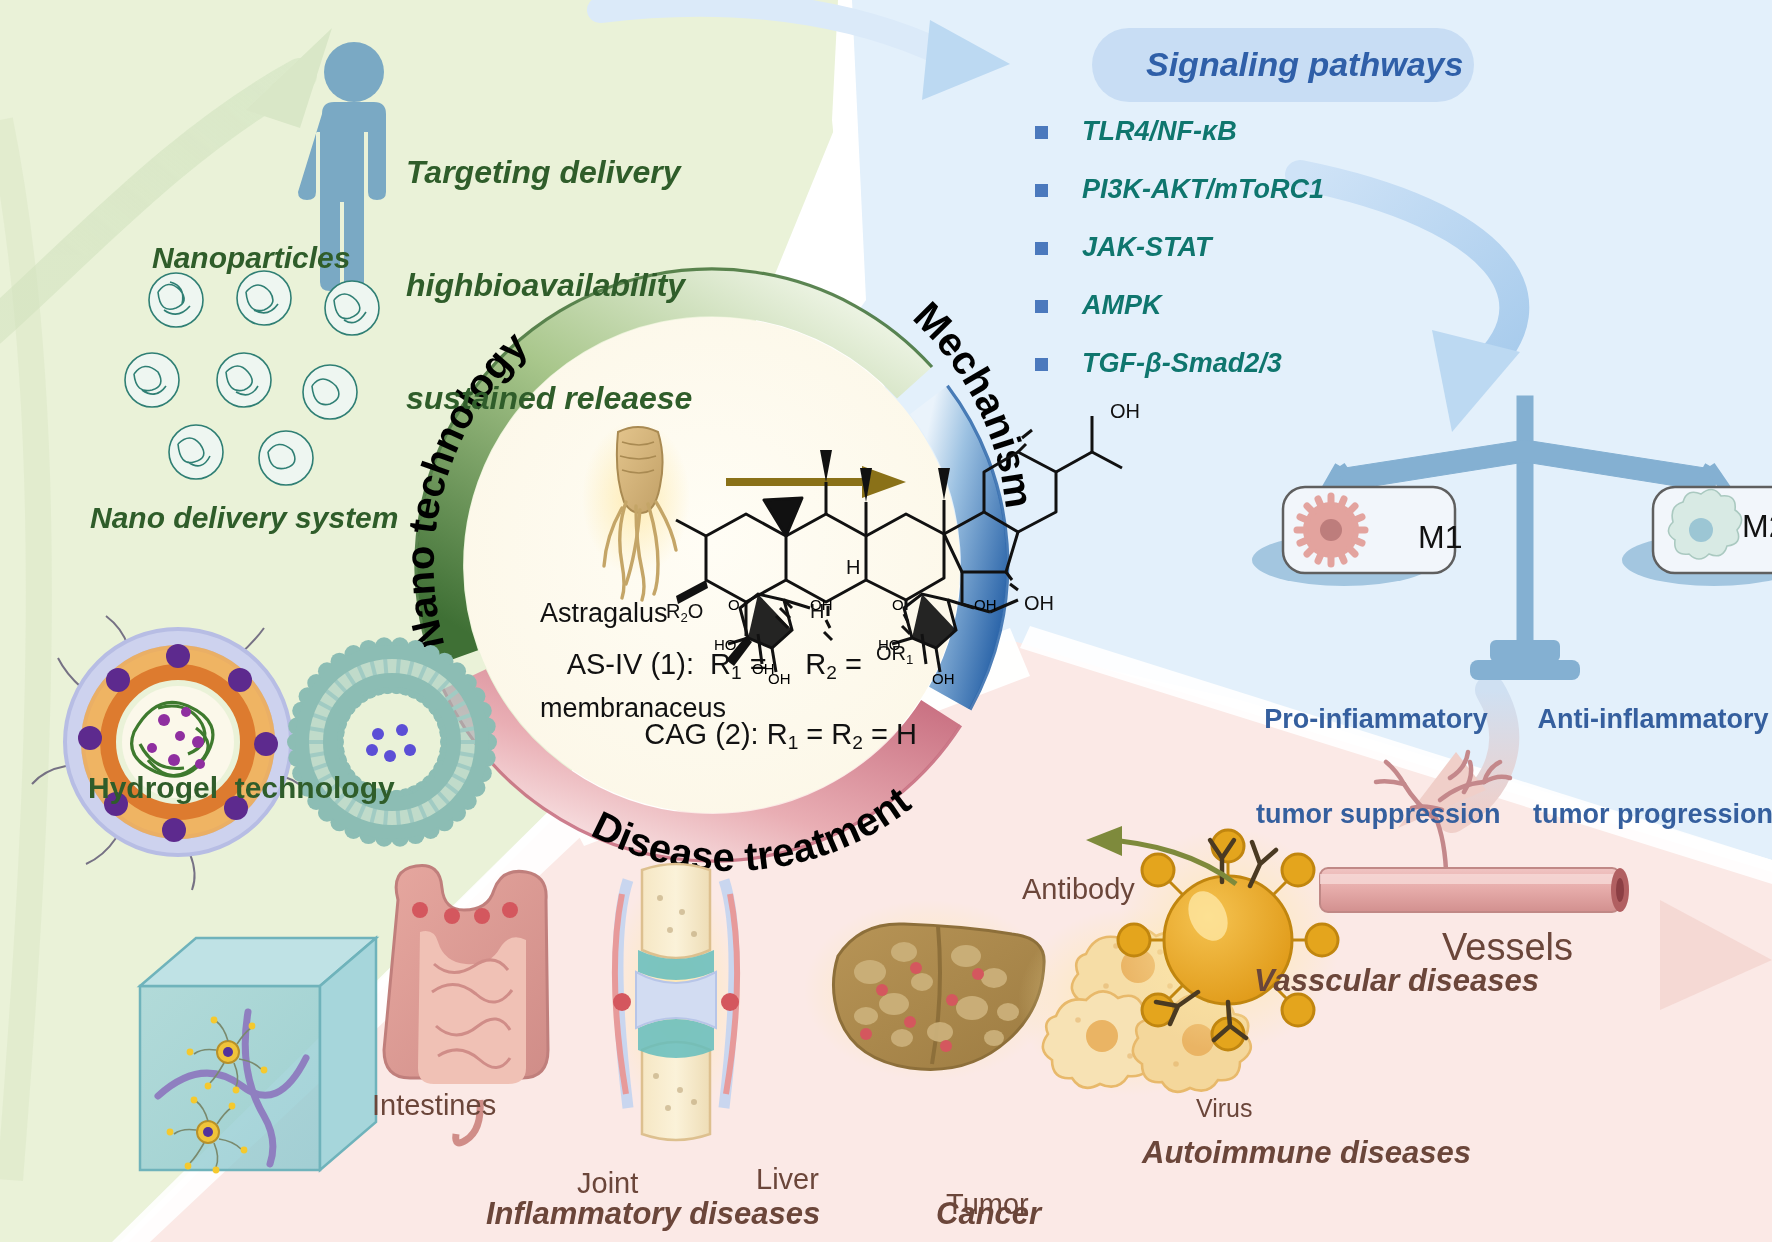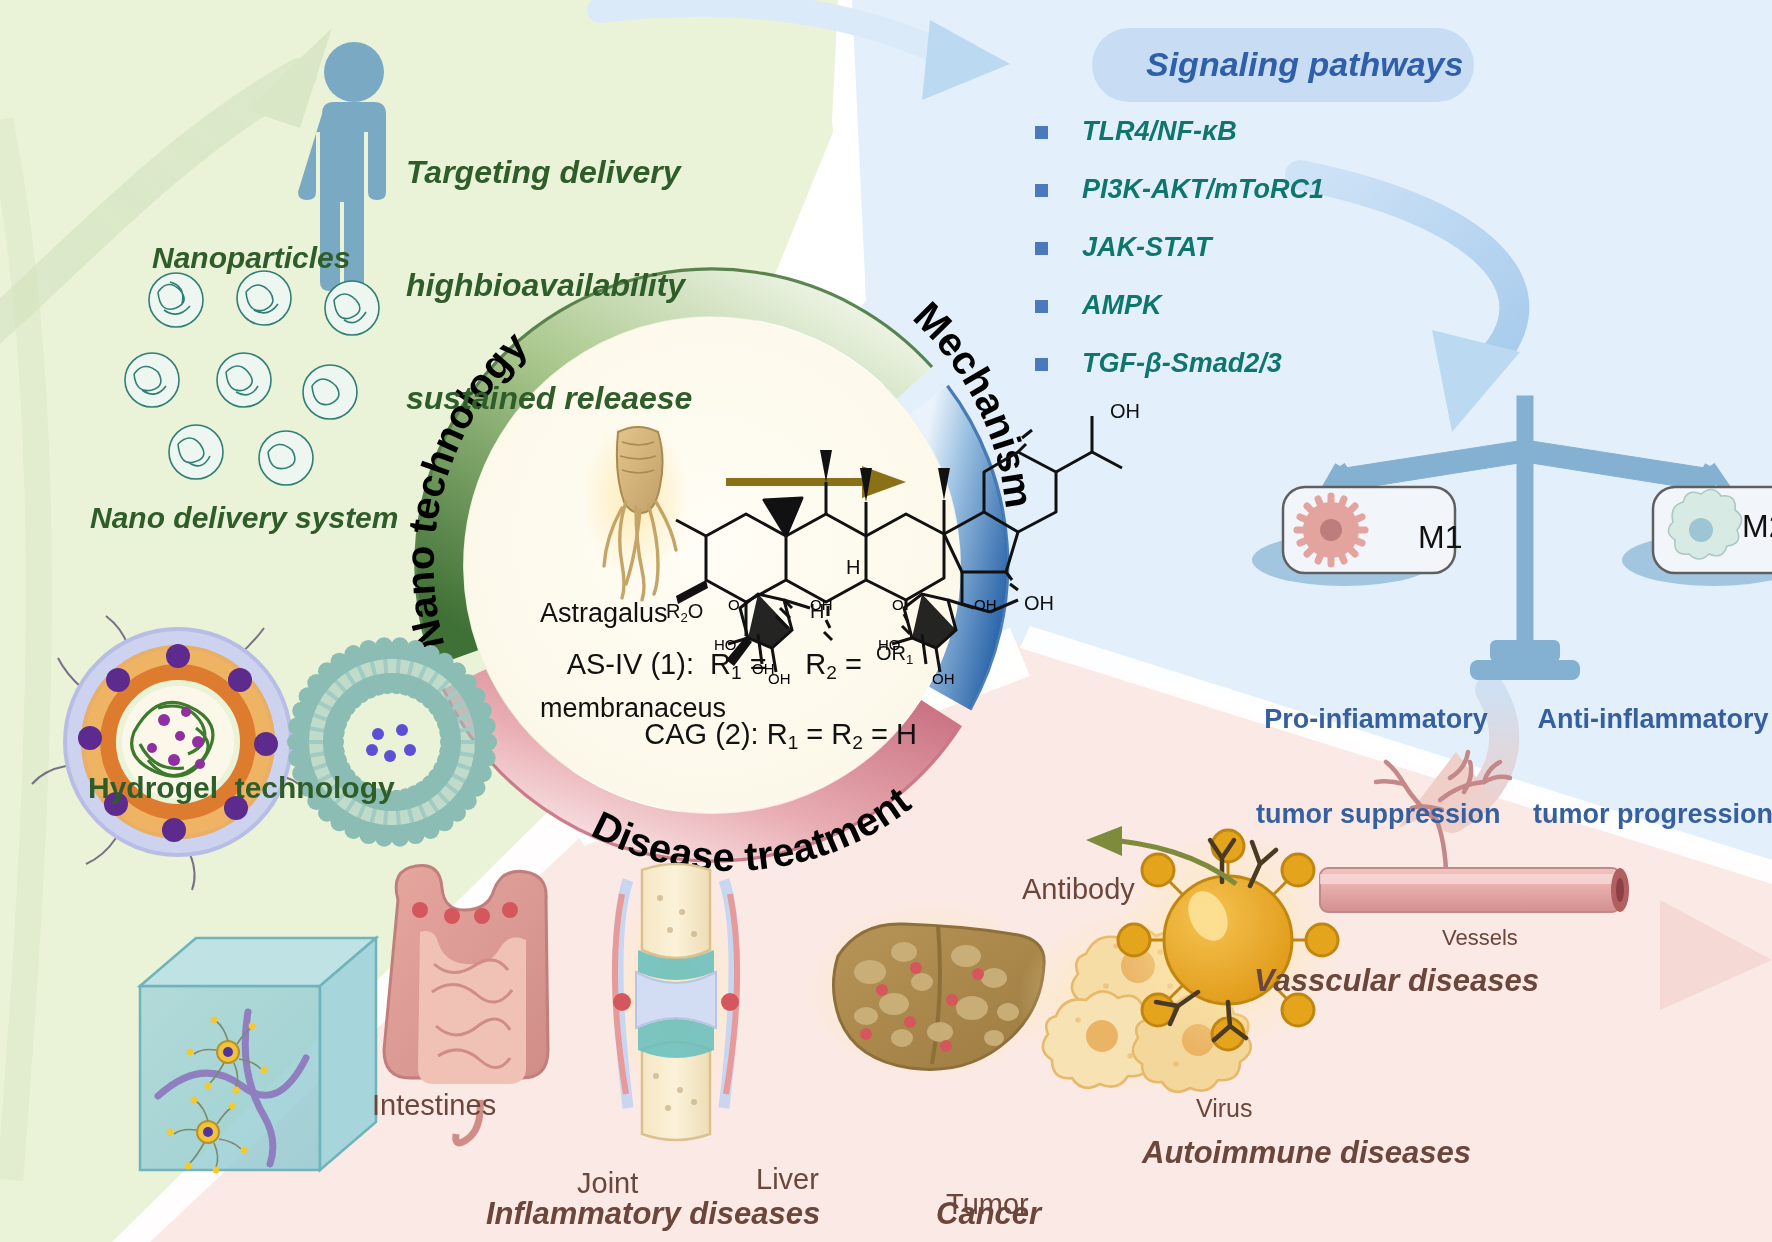--- a/index.html
+++ b/index.html
@@ -809,21 +809,21 @@
   <div class="txt blue-cap" style="left:1528px;top:640px;font-size:27px;text-align:center;width:250px;">
     <div>Anti-inflammatory</div>
     <div>tumor progression</div>
   </div>
 
   <div class="txt brown-pl" style="left:372px;top:1088px;font-size:29px;">Intestines</div>
   <div class="txt brown-pl" style="left:577px;top:1166px;font-size:29px;">Joint</div>
   <div class="txt brown-pl" style="left:756px;top:1162px;font-size:29px;">Liver</div>
   <div class="txt brown-pl" style="left:946px;top:1162px;font-size:29px;margin-top:25px;">Tumor</div>
   <div class="txt brown-pl" style="left:1196px;top:1094px;font-size:25px;">Virus</div>
-  <div class="txt brown-pl" style="left:1442px;top:925px;font-size:22px;">Vessels</div>
+  <div class="txt brown-pl" style="left:1442px;top:925px;font-size:38px;">Vessels</div>
 
   <div class="txt brown-pl" style="left:1022px;top:872px;font-size:29px;">Antibody</div>
 
   <div class="txt brown-it" style="left:486px;top:1196px;font-size:31px;">Inflammatory diseases</div>
   <div class="txt brown-it" style="left:936px;top:1196px;font-size:31px;">Cancer</div>
   <div class="txt brown-it" style="left:1142px;top:1135px;font-size:31px;">Autoimmune diseases</div>
   <div class="txt brown-it" style="left:1254px;top:963px;font-size:31px;">Vasscular diseases</div>
 
 </div>
 

